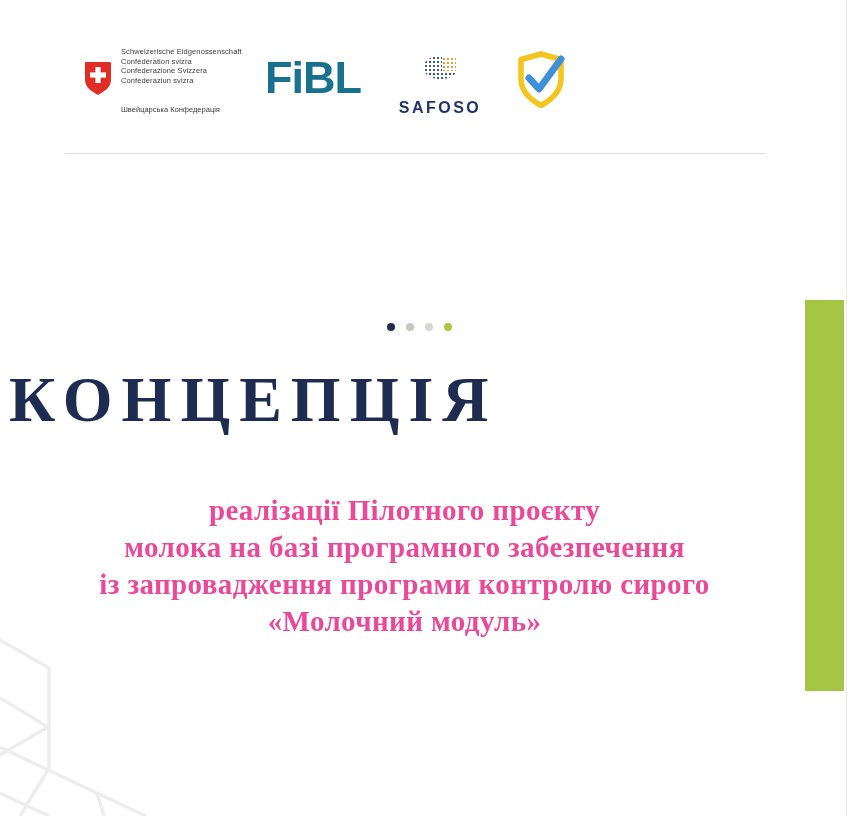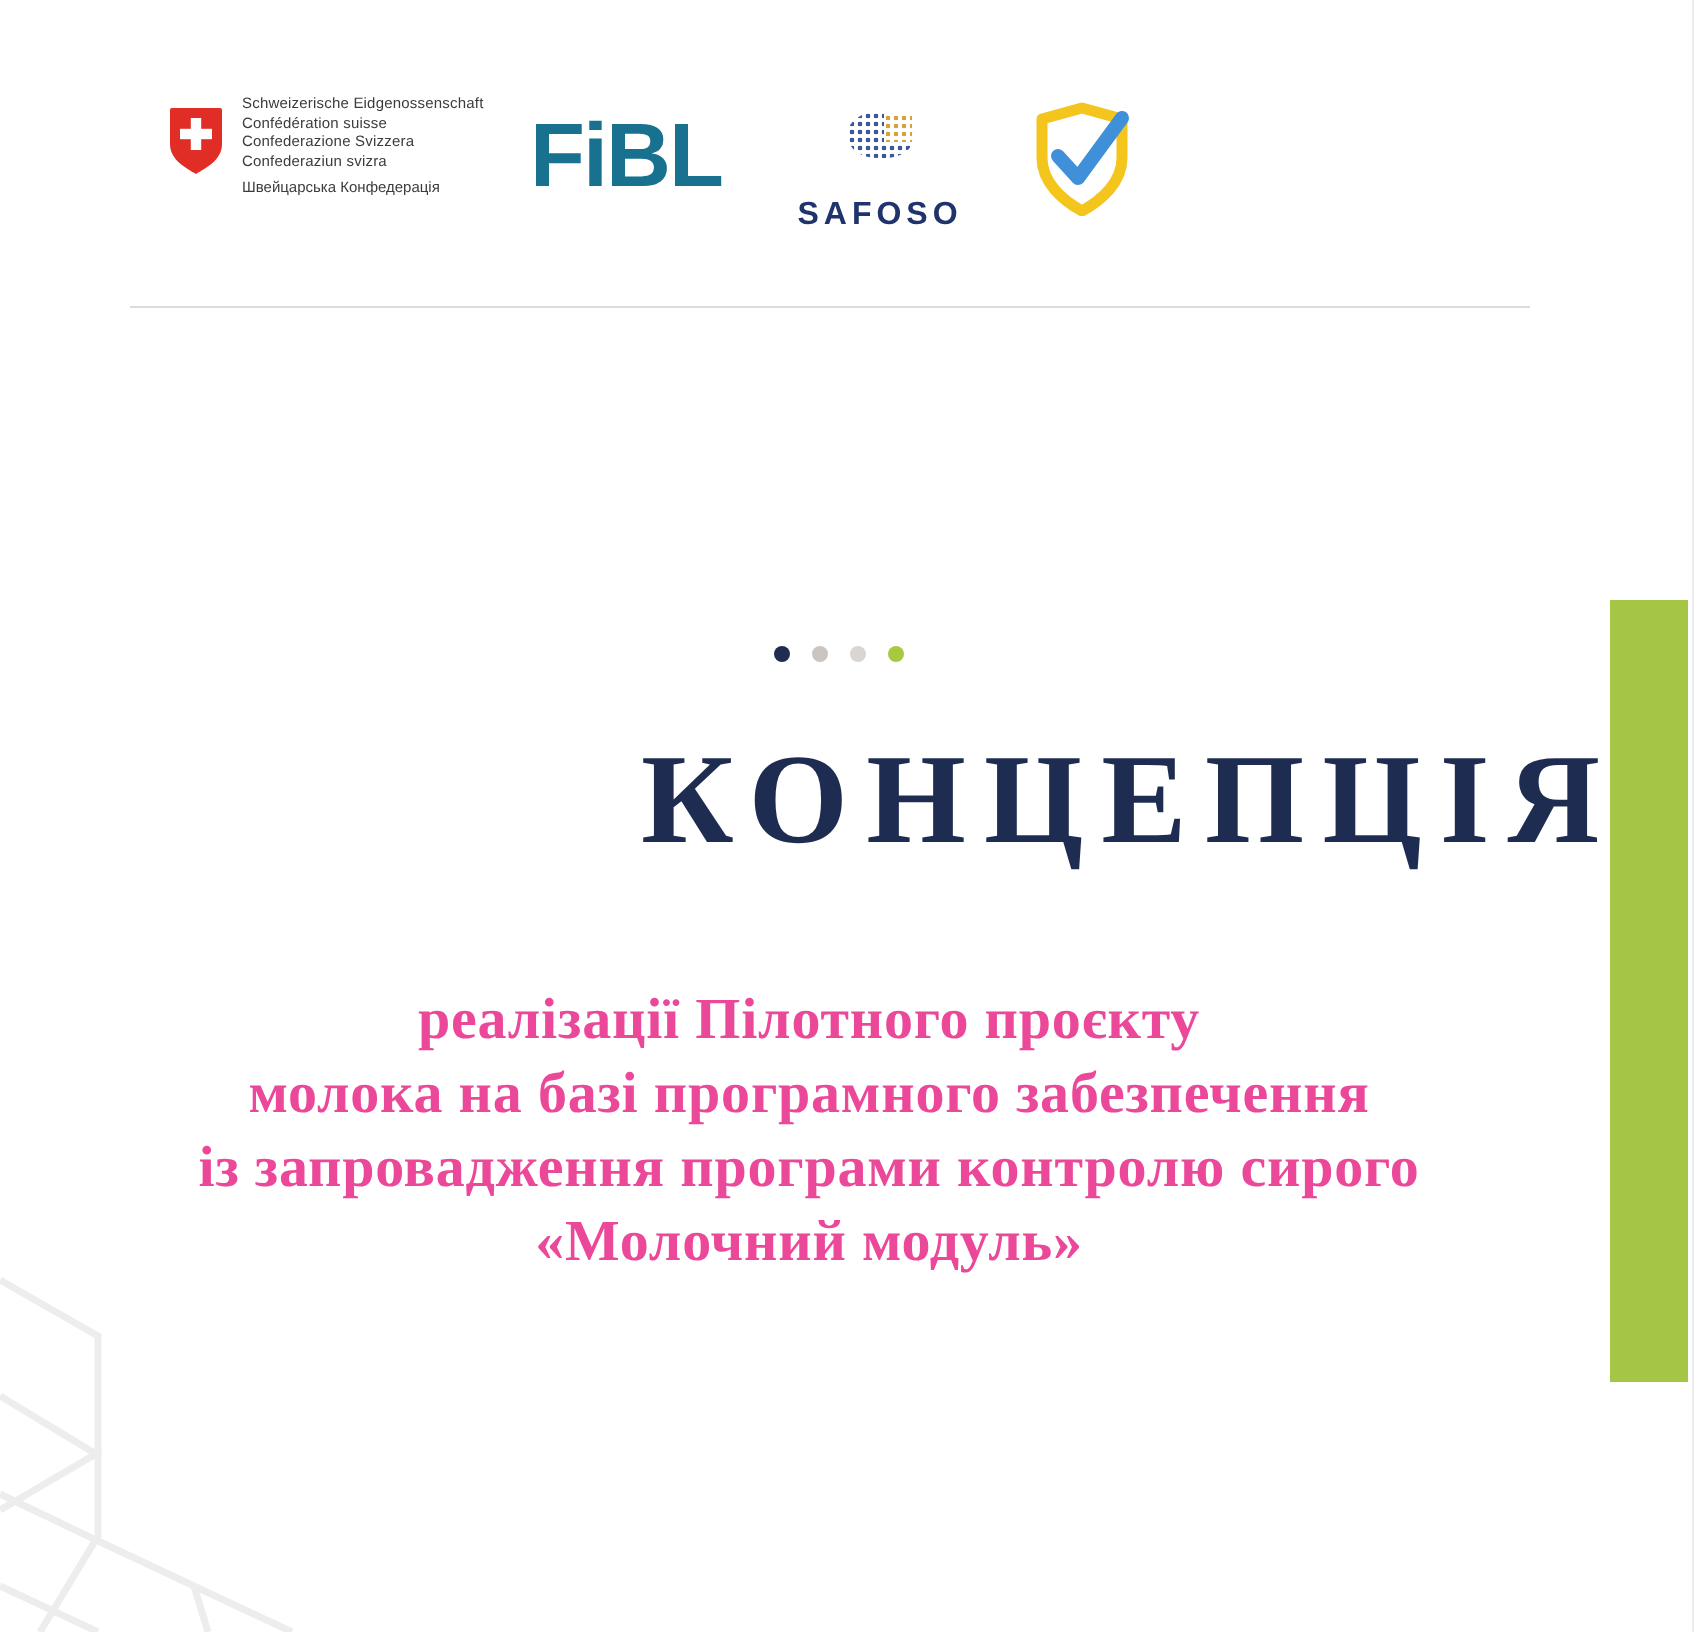--- a/index.html
+++ b/index.html
@@ -8,21 +8,21 @@
     background:#ffffff;
     position:relative;
     overflow:hidden;
     font-family:"Liberation Sans", sans-serif;
   }
 
   
   .swiss-logo { position:absolute; left:84px; top:47px; display:flex; gap:9px;align-items:center; }
   .swiss-text { color:#3c3c3c; }
   .swiss-text .ln { font-size:7.5px; line-height:9.6px; letter-spacing:.1px; }
-  .swiss-uk { margin-top:4px; font-size:7.5px; color:#3c3c3c; }
+  .swiss-uk { margin-top:20px; font-size:7.5px; color:#3c3c3c; }
 
   .fibl-logo {
     position:absolute; left:265px; top:55px;
     font-size:45px; line-height:45px; font-weight:700;
     letter-spacing:-1px; color:#17718f;
   }
 
   .safoso { position:absolute; left:398px; top:56px; width:84px; text-align:center; }
   .safoso-dots {
     position:relative; width:33px; height:23px; margin:0 auto;
@@ -44,21 +44,21 @@
 
   .divider { position:absolute; left:65px; top:153px; width:700px; height:1px; background:#dcdcdc; }
 
   
   .dots { position:absolute; left:387px; top:323px; display:flex; gap:11px; }
   .dot { width:8px; height:8px; border-radius:50%; background:#ccc; }
 
   
   .cover-title {
     position:absolute; left:0; right:40px; top:360px;
-    text-align:right;
+    text-align:left;
     font-family:"Liberation Serif", serif;
     font-weight:700;
     font-size:64px; line-height:80px;
     letter-spacing:9px; text-indent:9px;
     color:#1d2c50;
   }
   .cover-subtitle {
     position:absolute; left:0; right:40px; top:492px;
     text-align:center;
     font-family:"Liberation Serif", serif;
@@ -79,21 +79,21 @@
 <div class="swiss-logo">
   <span>
     <svg width="28" height="35" viewBox="0 0 28 35">
       <path d="M2,1 H26 Q27,1 27,2 V19 C27,27 19,31 14,34 C9,31 1,27 1,19 V2 Q1,1 2,1 Z" fill="#e02d26"></path>
       <rect x="11.4" y="6" width="5.2" height="16" fill="#ffffff"></rect>
       <rect x="6" y="11.4" width="16" height="5.2" fill="#ffffff"></rect>
     </svg>
   </span>
   <span class="swiss-text">
     <div class="ln">Schweizerische Eidgenossenschaft</div>
-    <div class="ln">Confédération suisse</div>
+    <div class="ln">Confédération svizra</div>
     <div class="ln">Confederazione Svizzera</div>
     <div class="ln">Confederaziun svizra</div>
     <div class="swiss-uk">Швейцарська Конфедерація</div>
   </span>
 </div>
 
 <div class="fibl-logo">FiBL</div>
 
 <div class="safoso">
   <div class="safoso-dots">

